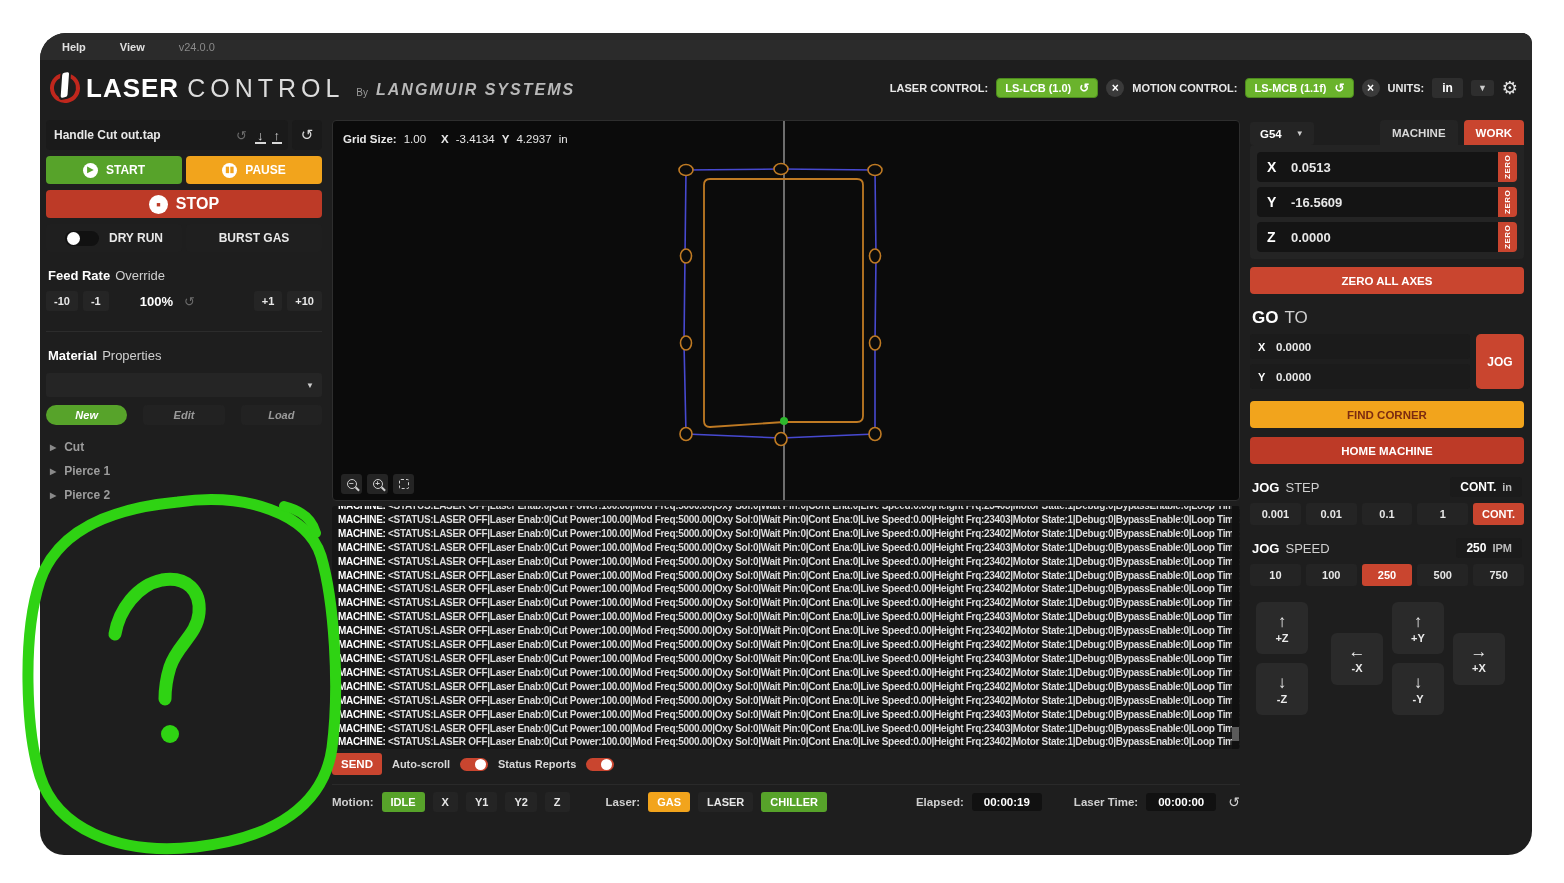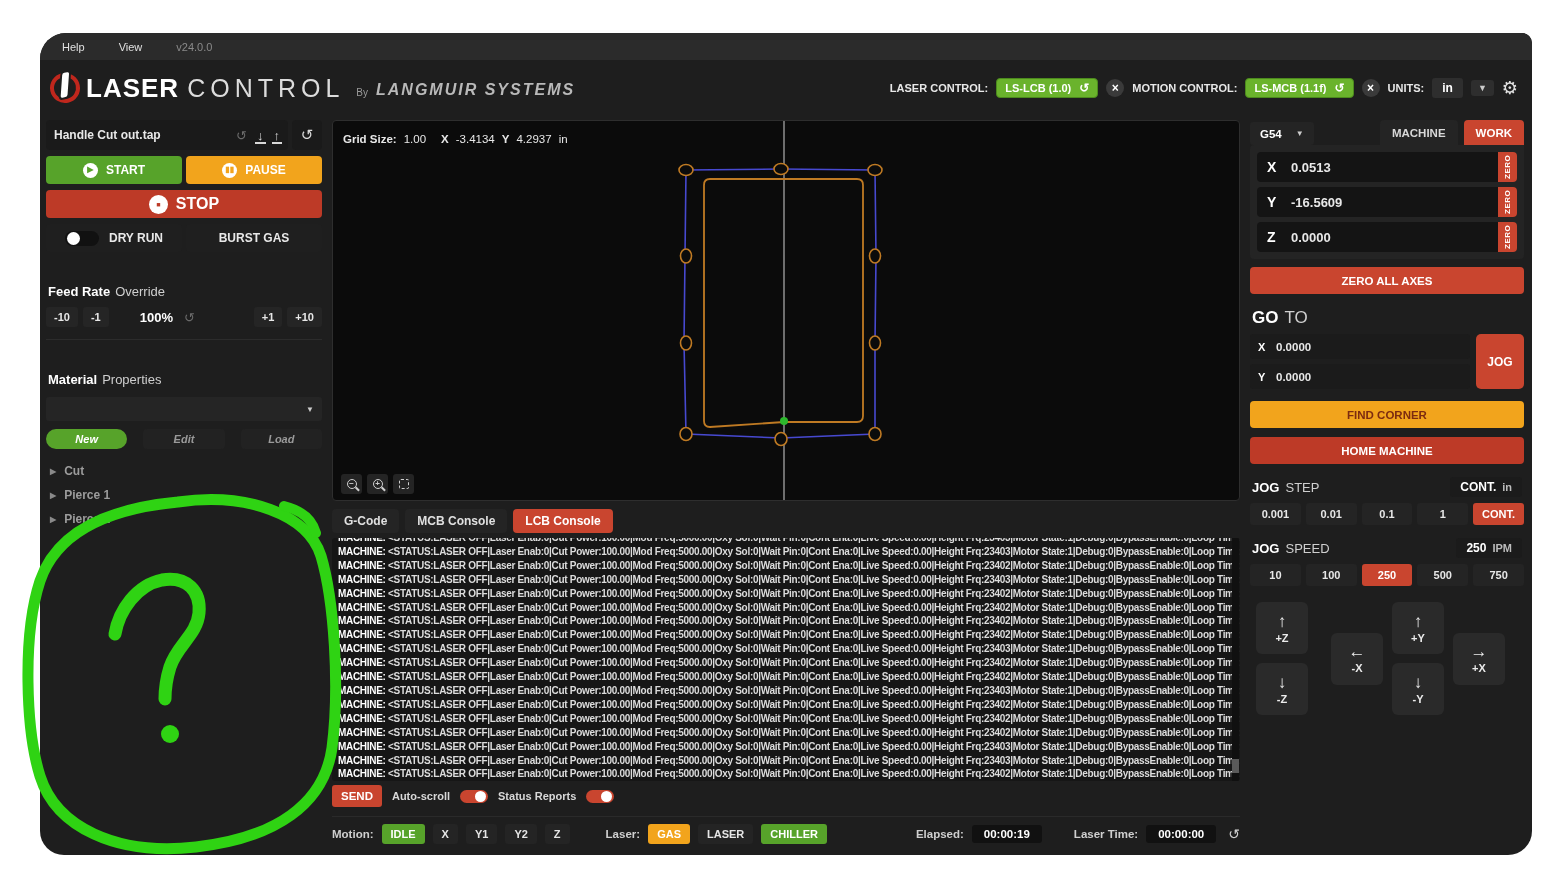--- a/index.html
+++ b/index.html
@@ -3,21 +3,21 @@
 <meta charset="utf-8">
 <style>
   * { margin:0; padding:0; box-sizing:border-box; }
   html,body { width:1564px; height:883px; background:#ffffff; font-family:"Liberation Sans", sans-serif; overflow:hidden; }
 
   .window { position:absolute; left:40px; top:33px; width:1492px; height:822px;
     background:#1e1e1e; border-radius:26px 10px 24px 24px; overflow:hidden; color:#e8e8e8; }
 
   
   .menubar { height:27px; background:#2b2b2b; display:flex; align-items:center; padding-left:22px; gap:34px; }
-  .menubar .mi { font-size:11px; font-weight:normal; color:#e0e0e0; cursor:default; }
+  .menubar .mi { font-size:11px; font-weight:bold; color:#e0e0e0; cursor:default; }
   .menubar .ver { font-size:11px; color:#8a8a8a; }
 
   
   .header { height:56px; display:flex; align-items:center; padding:0 14px 0 10px; background:#1e1e1e; }
   .logo-ring { width:30px; height:30px; border-radius:50%; border:4px solid #c0271d; position:relative; margin-right:6px; transform:rotate(-12deg); }
   .logo-ring::after { content:""; position:absolute; left:8px; top:-4px; width:7px; height:24px; background:#ffffff; transform:skewX(-16deg); border-radius:2px; box-shadow:0 0 0 2px #1e1e1e; }
   .logo-title { font-size:26px; font-weight:bold; letter-spacing:1px; color:#fff; }
   .logo-title2 { font-size:25px; font-weight:normal; letter-spacing:5px; color:#dcdcdc; margin-left:8px; }
   .logo-by { font-size:10px; color:#9a9a9a; margin:8px 0 0 12px; }
   .logo-brand { font-size:16px; font-style:italic; letter-spacing:2px; color:#b9b9b9; margin:4px 0 0 8px; font-weight:bold; }
@@ -55,23 +55,23 @@
   .cicon.g { color:#57a32a; } .cicon.o { color:#f2a41c; } .cicon.r { color:#bd3a27; font-size:7px; }
 
   .row3 { display:flex; gap:4px; margin-top:6px; }
   .dark-cell { flex:1; height:28px; background:#1f1f1f; border-radius:4px; display:flex; align-items:center; justify-content:center; gap:10px; font-size:12px; font-weight:bold; color:#e8e8e8; }
   .toggle { width:34px; height:15px; border-radius:8px; background:#111; position:relative; }
   .toggle .knob { position:absolute; top:1px; width:13px; height:13px; border-radius:50%; background:#fff; }
   .toggle.off .knob { left:2px; }
   .toggle.on { background:#c9452f; } .toggle.on .knob { right:2px; }
   .toggle.sm { width:28px; height:13px; } .toggle.sm .knob { width:11px; height:11px; }
 
-  .sec-title { margin:32px 2px 8px; font-size:13px; color:#cfcfcf; }
+  .sec-title { margin:16px 2px 8px; font-size:13px; color:#cfcfcf; }
   .sec-title b { color:#fff; margin-right:5px; }
-  .feed-row { display:flex; align-items:center; gap:5px; border-bottom:1px solid #2c2c2c; padding-bottom:12px; }
+  .feed-row { display:flex; align-items:center; gap:5px; border-bottom:1px solid #2c2c2c; padding-bottom:20px; }
   .mini-btn { background:#252525; border-radius:3px; padding:4px 8px; font-size:11px; font-weight:bold; color:#e8e8e8; }
   .feed-val { font-size:13px; font-weight:bold; color:#fff; margin-left:26px; }
   .feed-undo { color:#6a6a6a; font-size:13px; margin-left:6px; flex:1; }
 
   .select-box { height:24px; background:#252525; border-radius:3px; margin-top:2px; display:flex; align-items:center; justify-content:flex-end; padding:0 8px; font-size:8px; color:#ccc; }
   .mel-row { display:flex; gap:16px; margin-top:8px;font-style:italic; }
   .mel { flex:1; height:20px; border-radius:10px; display:flex; align-items:center; justify-content:center; font-size:11px; font-weight:bold; }
   .mel.active { background:#57a32a; color:#fff; }
   .mel.idle { background:#222; color:#9a9a9a; border-radius:4px; }
   .tree { margin-top:10px; }
@@ -313,25 +313,20 @@
             </span>
           <span class="ctool">
               <span class="mag">+</span>
             </span>
           <span class="ctool">
               <span class="fitbox"></span>
             </span>
         </div>
       </div>
 
-      <div class="console-tabs">
-        <span class="ctab">G-Code</span>
-        <span class="ctab">MCB Console</span>
-        <span class="ctab active">LCB Console</span>
-      </div>
 
       <div class="console">
         <div class="console-inner">
             <div class="console-line"><span class="cl-label">MACHINE: </span><span>&lt;STATUS:LASER OFF|Laser Enab:0|Cut Power:100.00|Mod Freq:5000.00|Oxy Sol:0|Wait Pin:0|Cont Ena:0|Live Speed:0.00|Height Frq:23403|Motor State:1|Debug:0|BypassEnable:0|Loop Time:1025&gt;</span></div>
             <div class="console-line"><span class="cl-label">MACHINE: </span><span>&lt;STATUS:LASER OFF|Laser Enab:0|Cut Power:100.00|Mod Freq:5000.00|Oxy Sol:0|Wait Pin:0|Cont Ena:0|Live Speed:0.00|Height Frq:23403|Motor State:1|Debug:0|BypassEnable:0|Loop Time:1027&gt;</span></div>
             <div class="console-line"><span class="cl-label">MACHINE: </span><span>&lt;STATUS:LASER OFF|Laser Enab:0|Cut Power:100.00|Mod Freq:5000.00|Oxy Sol:0|Wait Pin:0|Cont Ena:0|Live Speed:0.00|Height Frq:23402|Motor State:1|Debug:0|BypassEnable:0|Loop Time:1026&gt;</span></div>
             <div class="console-line"><span class="cl-label">MACHINE: </span><span>&lt;STATUS:LASER OFF|Laser Enab:0|Cut Power:100.00|Mod Freq:5000.00|Oxy Sol:0|Wait Pin:0|Cont Ena:0|Live Speed:0.00|Height Frq:23403|Motor State:1|Debug:0|BypassEnable:0|Loop Time:1025&gt;</span></div>
             <div class="console-line"><span class="cl-label">MACHINE: </span><span>&lt;STATUS:LASER OFF|Laser Enab:0|Cut Power:100.00|Mod Freq:5000.00|Oxy Sol:0|Wait Pin:0|Cont Ena:0|Live Speed:0.00|Height Frq:23402|Motor State:1|Debug:0|BypassEnable:0|Loop Time:1026&gt;</span></div>
             <div class="console-line"><span class="cl-label">MACHINE: </span><span>&lt;STATUS:LASER OFF|Laser Enab:0|Cut Power:100.00|Mod Freq:5000.00|Oxy Sol:0|Wait Pin:0|Cont Ena:0|Live Speed:0.00|Height Frq:23402|Motor State:1|Debug:0|BypassEnable:0|Loop Time:1026&gt;</span></div>
             <div class="console-line"><span class="cl-label">MACHINE: </span><span>&lt;STATUS:LASER OFF|Laser Enab:0|Cut Power:100.00|Mod Freq:5000.00|Oxy Sol:0|Wait Pin:0|Cont Ena:0|Live Speed:0.00|Height Frq:23402|Motor State:1|Debug:0|BypassEnable:0|Loop Time:1027&gt;</span></div>

